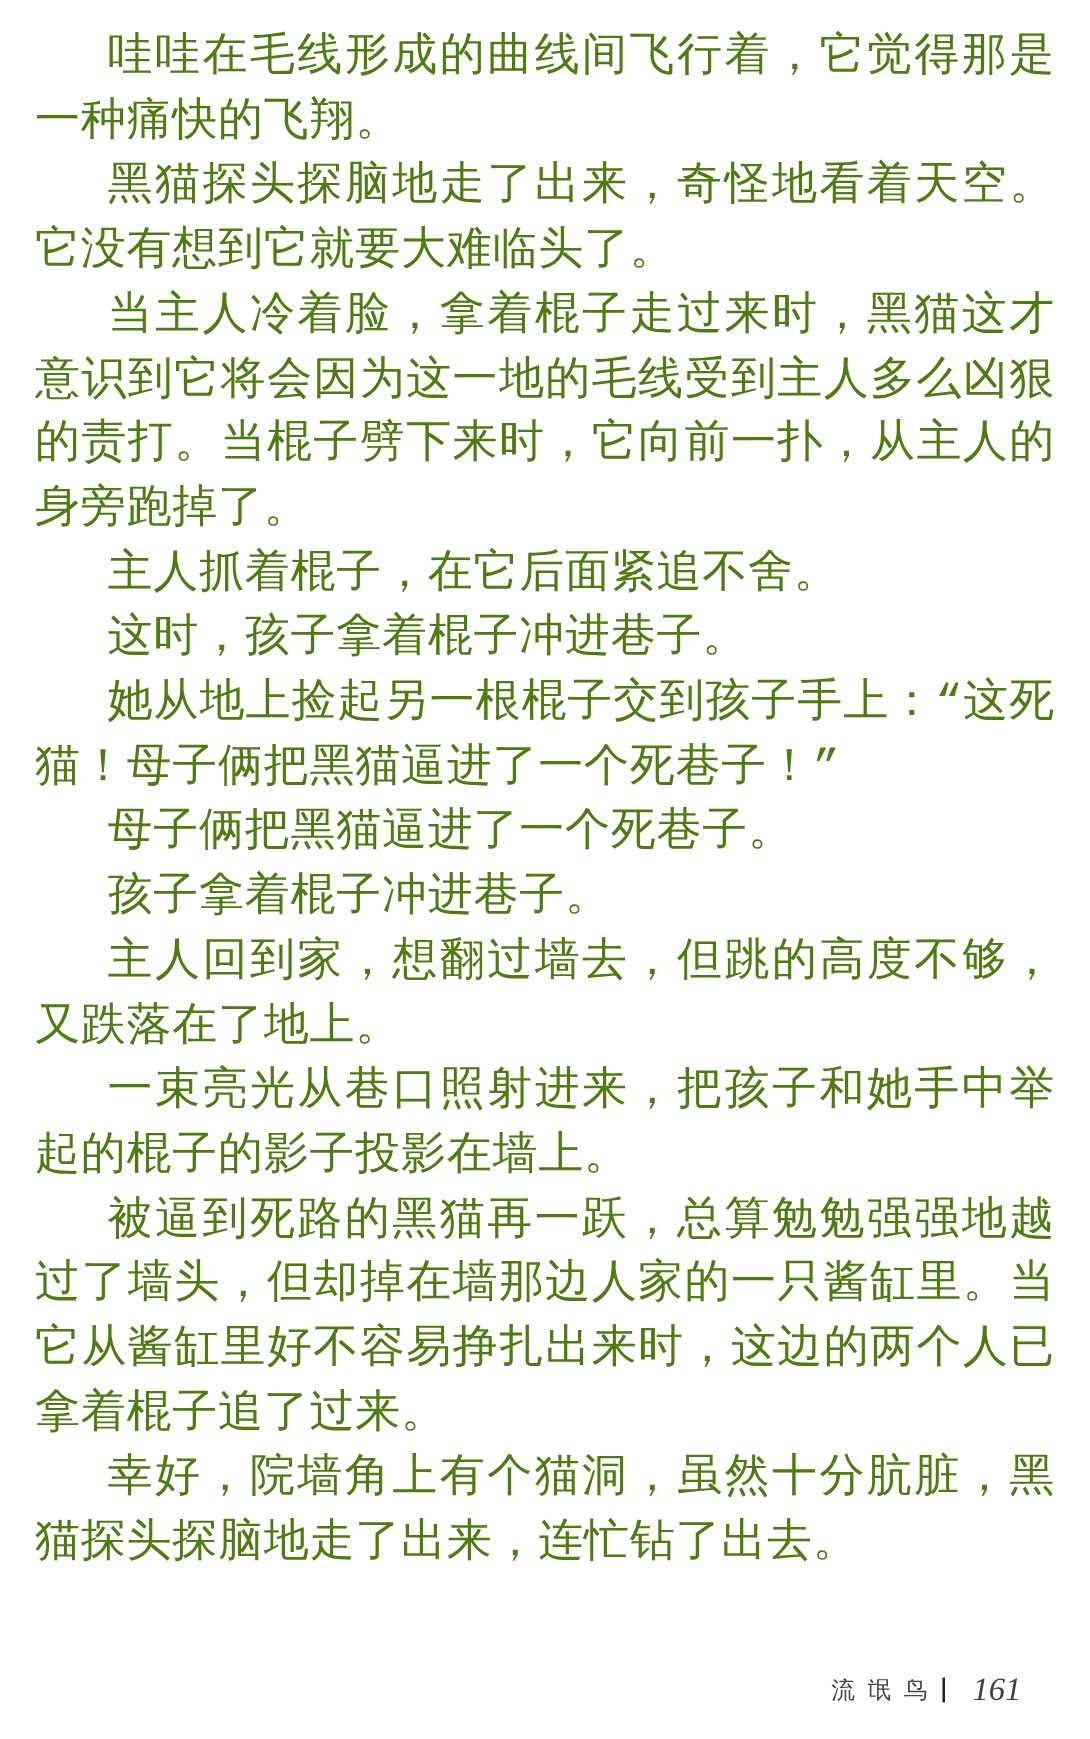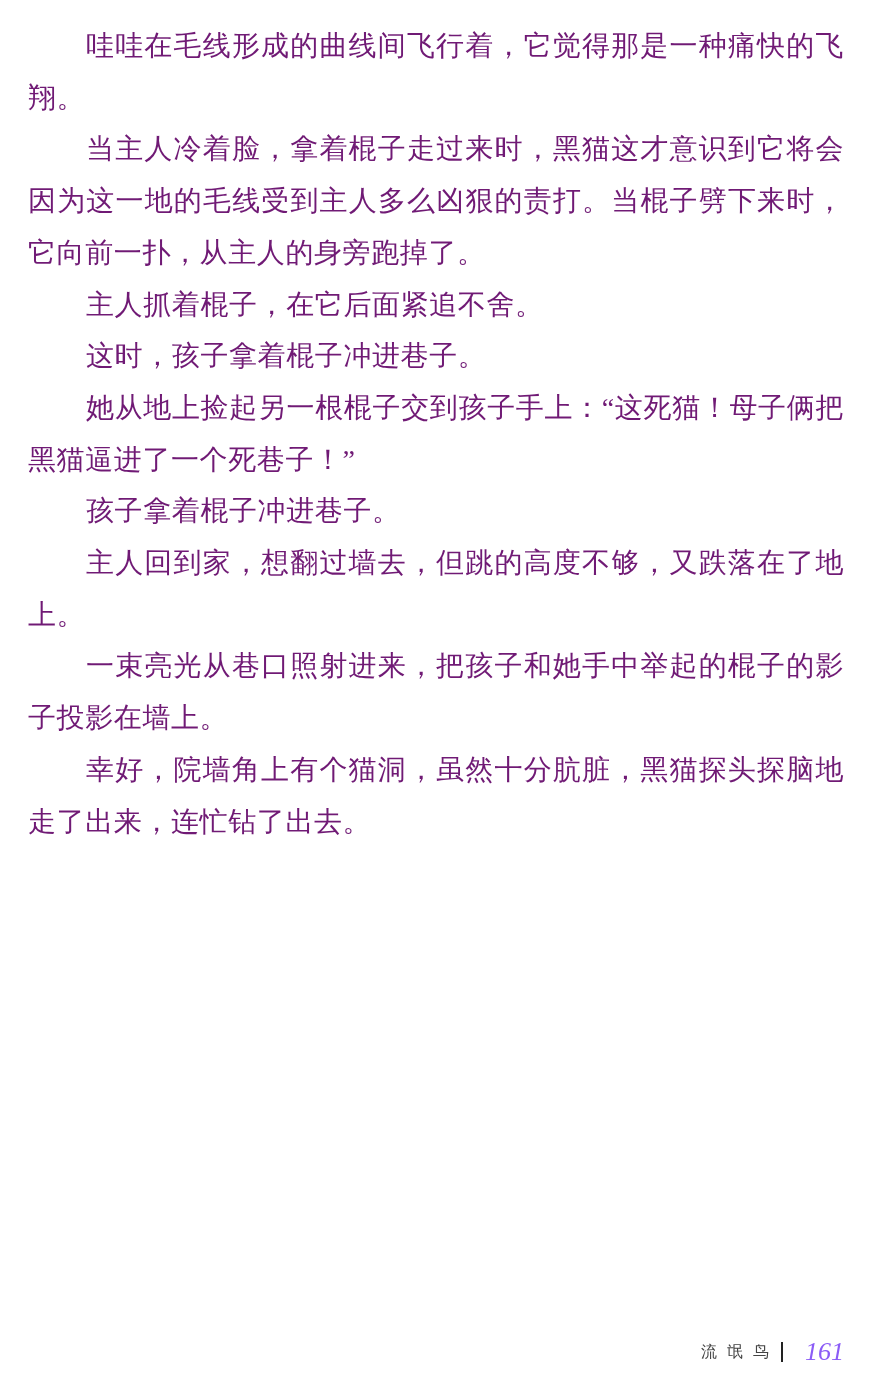--- a/index.html
+++ b/index.html
@@ -1,52 +1,55 @@
 <!DOCTYPE html>
 <html><head>
 <meta charset="utf-8">
 <style>
   html, body { margin: 0; padding: 0; background: #ffffff; }
   body { width: 872px; height: 1391px; position: relative; overflow: hidden; }
   .page {
     position: absolute; left: 28px; top: 20px; width: 816px;
-    font-family: Liberation Serif, serif;
-    font-size: 28px; line-height: 51.7px; color: #701a75;
+    font-family: Liberation Mono, monospace;
+    font-size: 36px; line-height: 51.7px; color: #4d7c0f;
     letter-spacing: 0.6px;
     text-align: justify;
   }
   .para { margin: 0; text-indent: 58px; }
   .footer {
     position: absolute; left: 665px; top: 1335px; height: 34px;
     display: flex; align-items: center; color: #333;
   }
   .footer .title {
     font-family: "DejaVu Sans", "Liberation Sans", sans-serif;
-    font-size: 16px; letter-spacing: 10px; color: #444; margin-left: 36px;
+    font-size: 19px; letter-spacing: 10px; color: #444;
   }
   .footer .sep {
     width: 2px; height: 20px; background: #222; margin: 0 22px 0 2px;
   }
   .footer .num {
     font-family: "Liberation Serif", "DejaVu Serif", serif;
-    font-style: italic; font-size: 26px; color: #8b5cf6;
+    font-style: italic; font-size: 26px; color: #404040;
   }
 </style>
 </head>
 <body>
 
 <div class="page">
   <p class="para">哇哇在毛线形成的曲线间飞行着，它觉得那是一种痛快的飞翔。</p>
+  <p class="para">黑猫探头探脑地走了出来，奇怪地看着天空。它没有想到它就要大难临头了。</p>
   <p class="para">当主人冷着脸，拿着棍子走过来时，黑猫这才意识到它将会因为这一地的毛线受到主人多么凶狠的责打。当棍子劈下来时，它向前一扑，从主人的身旁跑掉了。</p>
   <p class="para">主人抓着棍子，在它后面紧追不舍。</p>
   <p class="para">这时，孩子拿着棍子冲进巷子。</p>
   <p class="para">她从地上捡起另一根棍子交到孩子手上：“这死猫！母子俩把黑猫逼进了一个死巷子！”</p>
+  <p class="para">母子俩把黑猫逼进了一个死巷子。</p>
   <p class="para">孩子拿着棍子冲进巷子。</p>
   <p class="para">主人回到家，想翻过墙去，但跳的高度不够，又跌落在了地上。</p>
   <p class="para">一束亮光从巷口照射进来，把孩子和她手中举起的棍子的影子投影在墙上。</p>
+  <p class="para">被逼到死路的黑猫再一跃，总算勉勉强强地越过了墙头，但却掉在墙那边人家的一只酱缸里。当它从酱缸里好不容易挣扎出来时，这边的两个人已拿着棍子追了过来。</p>
   <p class="para">幸好，院墙角上有个猫洞，虽然十分肮脏，黑猫探头探脑地走了出来，连忙钻了出去。</p>
 </div>
 
 <div class="footer">
   <span class="title">流氓鸟</span>
   <span class="sep"></span>
   <span class="num">161</span>
 </div>
 
 </body></html>

